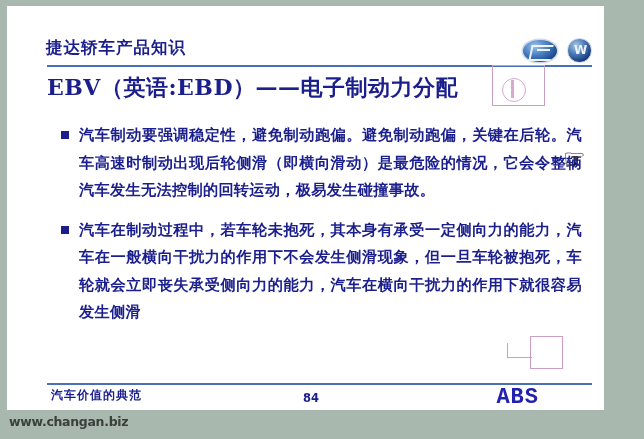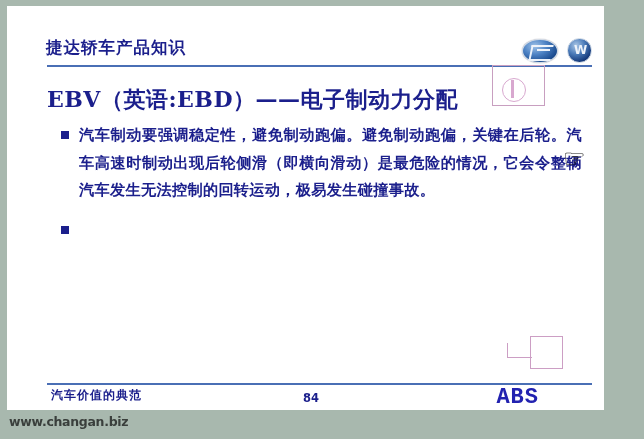--- a/index.html
+++ b/index.html
@@ -117,22 +117,21 @@
   }
 
   
   #slide-title {
     position: absolute;
     left: 40px;
     top: 55px;
     width: 545px;
     height: 42px;
     display: flex;
-    align-items: flex-start;
-    margin-top: 24px;
+    align-items: flex-end;
   }
   #slide-title-text {
     font-family: "DejaVu Serif", "Liberation Serif", serif;
     font-size: 22px;
     font-weight: bold;
     color: #1b1f8c;
     white-space: nowrap;
     letter-spacing: 0.5px;
   }
 
@@ -316,20 +315,21 @@
 
     <div id="body">
 
       <div class="bullet-row">
         <span class="bullet-marker"></span>
         <div class="bullet-text">汽车制动要强调稳定性，避免制动跑偏。避免制动跑偏，关键在后轮。汽车高速时制动出现后轮侧滑（即横向滑动）是最危险的情况，它会令整辆汽车发生无法控制的回转运动，极易发生碰撞事故。</div>
       </div>
 
       <div class="bullet-row">
         <span class="bullet-marker"></span>
+        <div class="bullet-text">汽车在制动过程中，若车轮未抱死，其本身有承受一定侧向力的能力，汽车在一般横向干扰力的作用下不会发生侧滑现象，但一旦车轮被抱死，车轮就会立即丧失承受侧向力的能力，汽车在横向干扰力的作用下就很容易发生侧滑</div>
       </div>
 
     </div>
 
     <div id="hand-pointer">☞</div>
 
     <div id="body-marker-box">
       <span class="notch"></span>
     </div>
 

